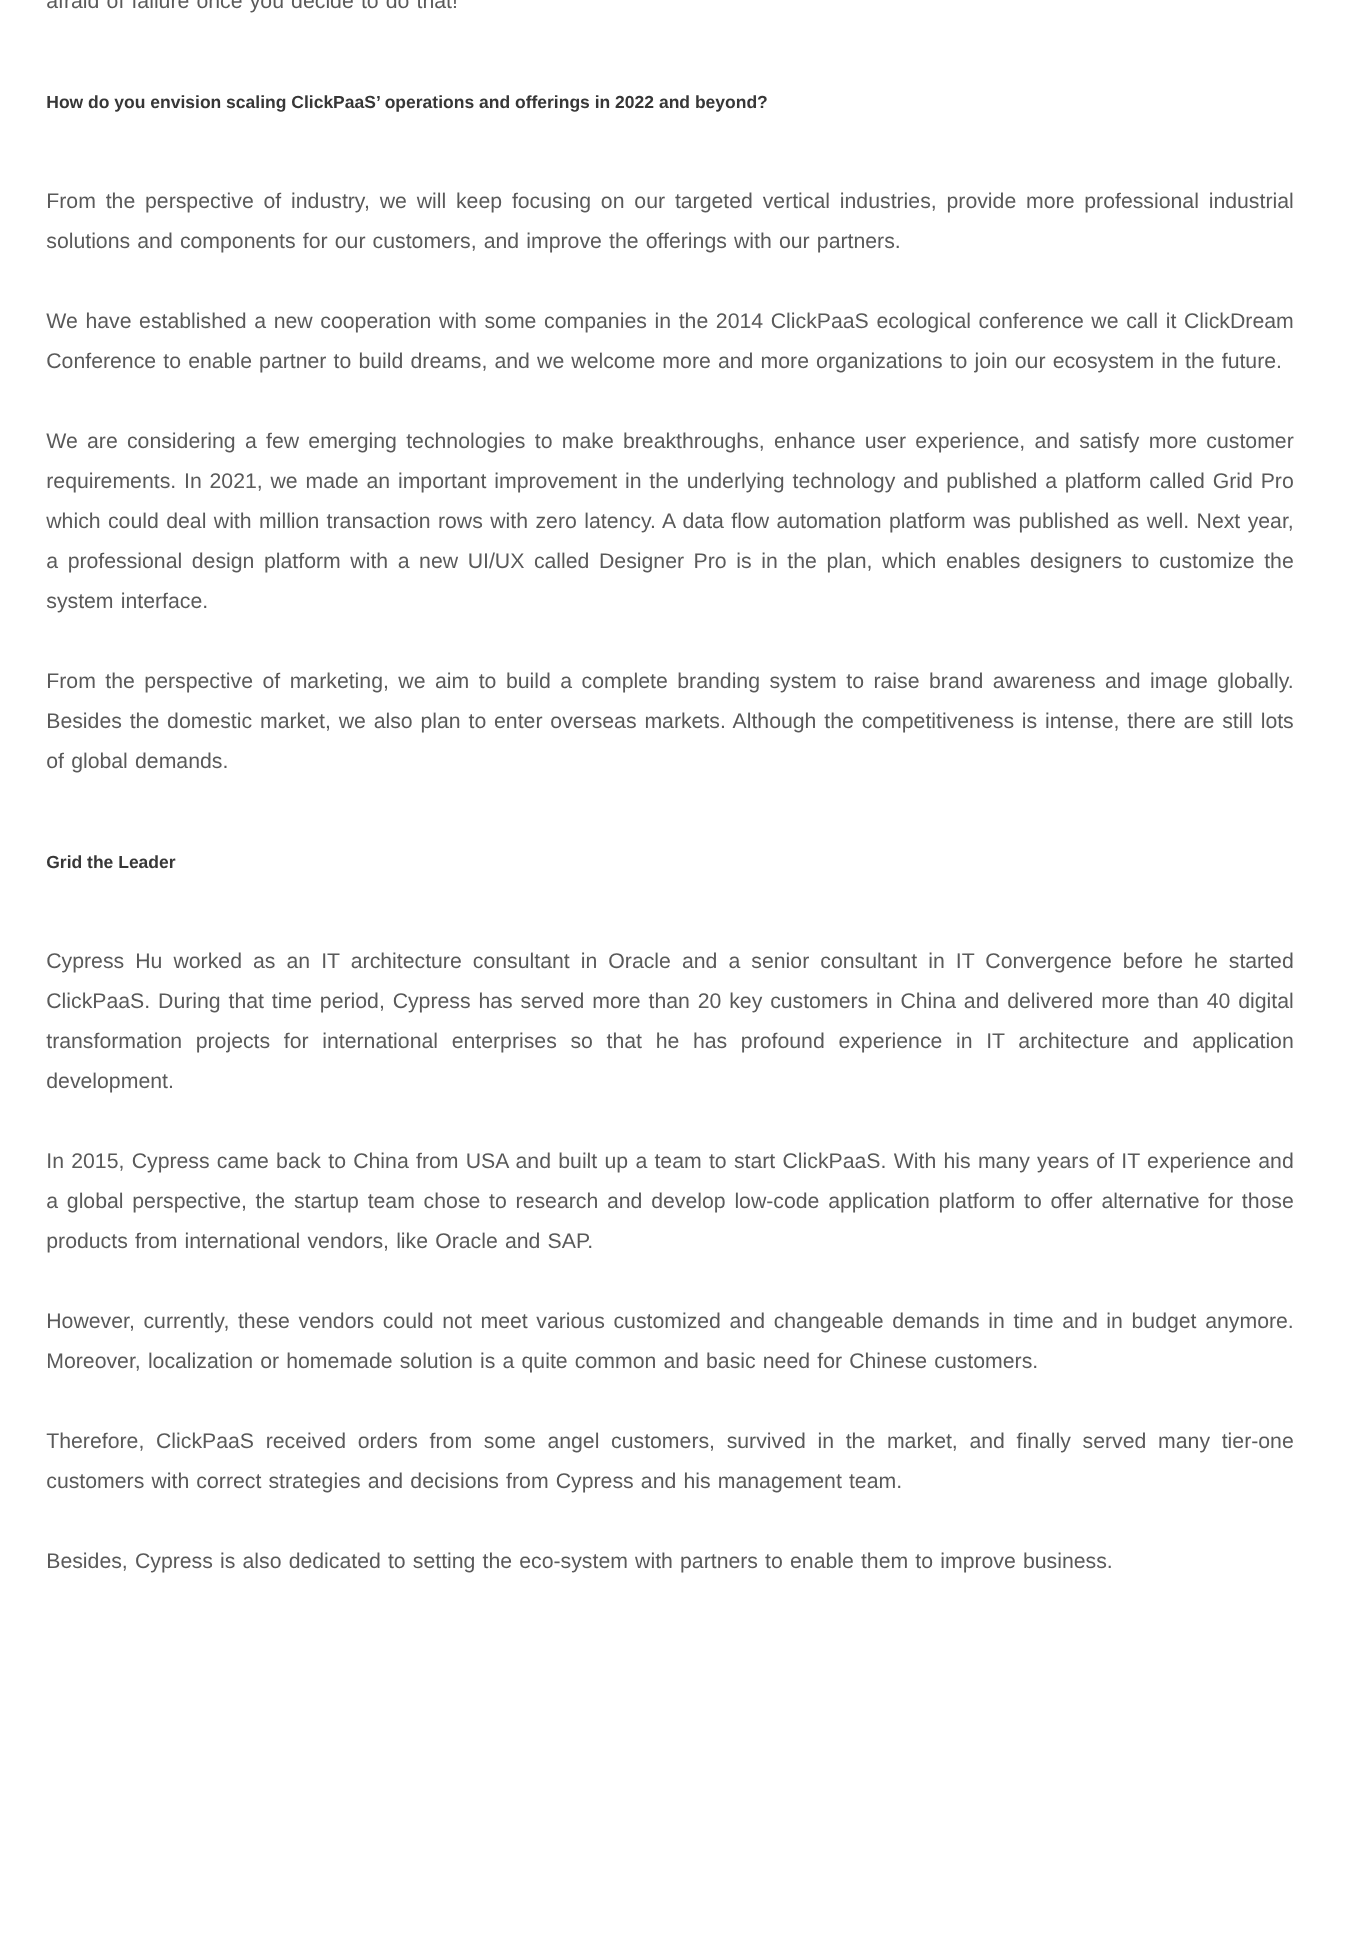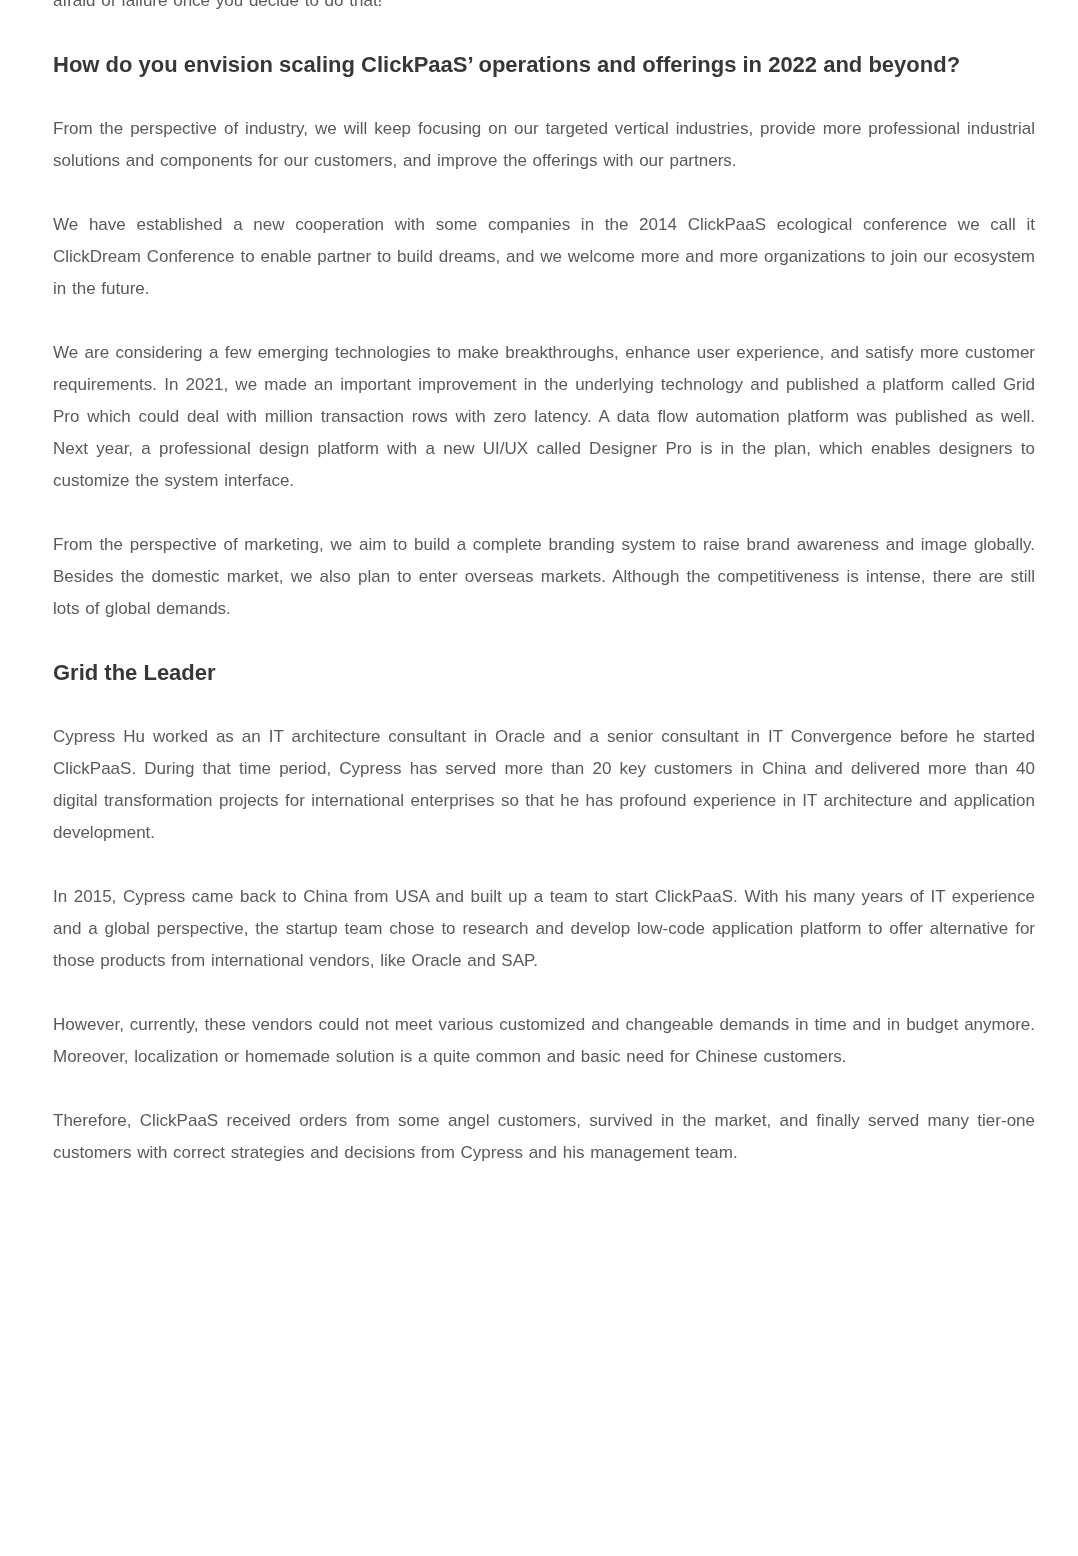--- a/index.html
+++ b/index.html
@@ -15,55 +15,56 @@
   body {
     width: 1078px;
     height: 1556px;
     overflow: hidden;
     background: var(--page-bg);
     font-family: "Liberation Sans", "DejaVu Sans", sans-serif;
   }
   .page {
     width: 1078px;
     height: 1556px;
-    padding: 0 43px 0 53px;
+    padding: 0 43px 0 37px;
     overflow: hidden;
   }
   .paragraph, .partial {
     font-size: 17px;
     line-height: 32px;
     color: var(--body-color);
     text-align: justify;
     margin: 32px 0;
     word-spacing: 1px;
   }
   .partial {
     
     margin-top: -15px;
     text-align: left;
   }
   .heading {
-    font-size: 22px;
+    font-size: 14px;
     line-height: 32px;
     font-weight: bold;
     color: var(--heading-color);
-    margin: 32px 0;
+    margin: 48px 0;
     text-align: left;
   }
 </style>
 </head>
 <body>
 
 <div class="page">
   <div id="article-body">
       <p class="partial">afraid of failure once you decide to do that!</p>
       <h2 class="heading">How do you envision scaling ClickPaaS’ operations and offerings in 2022 and beyond?</h2>
       <p class="paragraph">From the perspective of industry, we will keep focusing on our targeted vertical industries, provide more professional industrial solutions and components for our customers, and improve the offerings with our partners.</p>
       <p class="paragraph">We have established a new cooperation with some companies in the 2014 ClickPaaS ecological conference we call it ClickDream Conference to enable partner to build dreams, and we welcome more and more organizations to join our ecosystem in the future.</p>
       <p class="paragraph">We are considering a few emerging technologies to make breakthroughs, enhance user experience, and satisfy more customer requirements. In 2021, we made an important improvement in the underlying technology and published a platform called Grid Pro which could deal with million transaction rows with zero latency. A data flow automation platform was published as well. Next year, a professional design platform with a new UI/UX called Designer Pro is in the plan, which enables designers to customize the system interface.</p>
       <p class="paragraph">From the perspective of marketing, we aim to build a complete branding system to raise brand awareness and image globally. Besides the domestic market, we also plan to enter overseas markets. Although the competitiveness is intense, there are still lots of global demands.</p>
       <h2 class="heading">Grid the Leader</h2>
       <p class="paragraph">Cypress Hu worked as an IT architecture consultant in Oracle and a senior consultant in IT Convergence before he started ClickPaaS. During that time period, Cypress has served more than 20 key customers in China and delivered more than 40 digital transformation projects for international enterprises so that he has profound experience in IT architecture and application development.</p>
       <p class="paragraph">In 2015, Cypress came back to China from USA and built up a team to start ClickPaaS. With his many years of IT experience and a global perspective, the startup team chose to research and develop low-code application platform to offer alternative for those products from international vendors, like Oracle and SAP.</p>
       <p class="paragraph">However, currently, these vendors could not meet various customized and changeable demands in time and in budget anymore. Moreover, localization or homemade solution is a quite common and basic need for Chinese customers.</p>
       <p class="paragraph">Therefore, ClickPaaS received orders from some angel customers, survived in the market, and finally served many tier-one customers with correct strategies and decisions from Cypress and his management team.</p>
+      <p class="paragraph">Besides, Cypress is also dedicated to setting the eco-system with partners to enable them to improve business.</p>
     </div>
 </div>
 
 </body></html>

